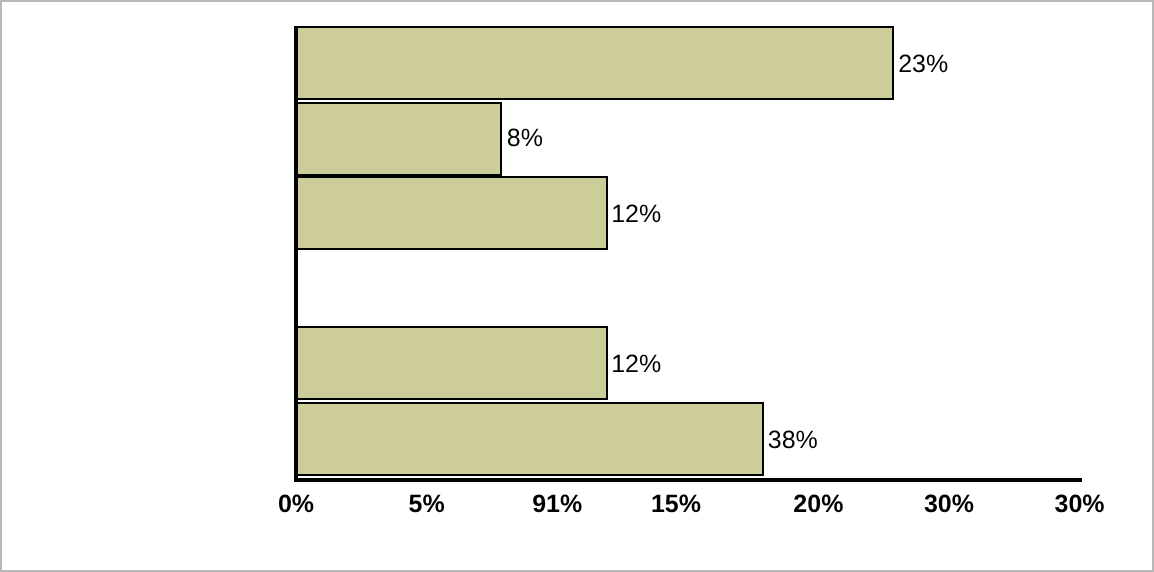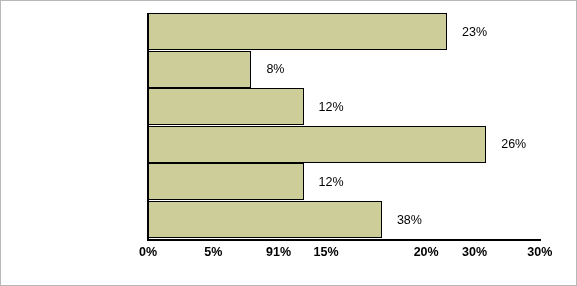--- a/index.html
+++ b/index.html
@@ -58,21 +58,21 @@
     border: 1px solid #000000;
     box-sizing: border-box;
   }
   .bar-value {
     position: absolute;
     top: 50%;
     transform: translateY(-50%);
     font-size: 12.5px;
     color: #000000;
     white-space: nowrap;
-    padding-left: 15px;
+    padding-left: 2px;
   }
   .cat-label {
     position: absolute;
     right: 586px;
     text-align: right;
     font-size: 12.5px;
     font-weight: bold;
     color: #000000;
     line-height: 14px;
     white-space: nowrap;
@@ -111,27 +111,20 @@
     </div>
 
     <div class="bar-row" style="top:75.2px; width:100%;">
       <div class="bar" style="width:156.6px;"></div>
       <div class="bar-value" style="left:156.6px;">12%</div>
       <div class="cat-label" style="top:0; height:100%;">
         
       </div>
     </div>
 
-    <div class="bar-row" style="top:112.8px; width:100%;">
-      <div class="bar" style="width:339.2px;"></div>
-      <div class="bar-value" style="left:339.2px;">26%</div>
-      <div class="cat-label" style="top:0; height:100%;">
-        
-      </div>
-    </div>
 
     <div class="bar-row" style="top:150.4px; width:100%;">
       <div class="bar" style="width:156.6px;"></div>
       <div class="bar-value" style="left:156.6px;">12%</div>
       <div class="cat-label" style="top:0; height:100%;">
         
       </div>
     </div>
 
     <div class="bar-row" style="top:188px; width:100%;">
@@ -143,18 +136,18 @@
     </div>
 
   </div>
 
   <div class="axis-line-y"></div>
   <div class="axis-line-x"></div>
 
   <div class="tick-label" style="left:147px;">0%</div>
   <div class="tick-label" style="left:212.3px;">5%</div>
   <div class="tick-label" style="left:277.6px;">91%</div>
-  <div class="tick-label" style="left:325px;text-align:right;">15%</div>
-  <div class="tick-label" style="left:408.2px;margin-left:17px;">20%</div>
+  <div class="tick-label" style="left:337px;text-align:right;">15%</div>
+  <div class="tick-label" style="left:408.2px;">20%</div>
   <div class="tick-label" style="left:473.5px;">30%</div>
   <div class="tick-label" style="left:538.8px;">30%</div>
 
 </div>
 
 </body></html>

